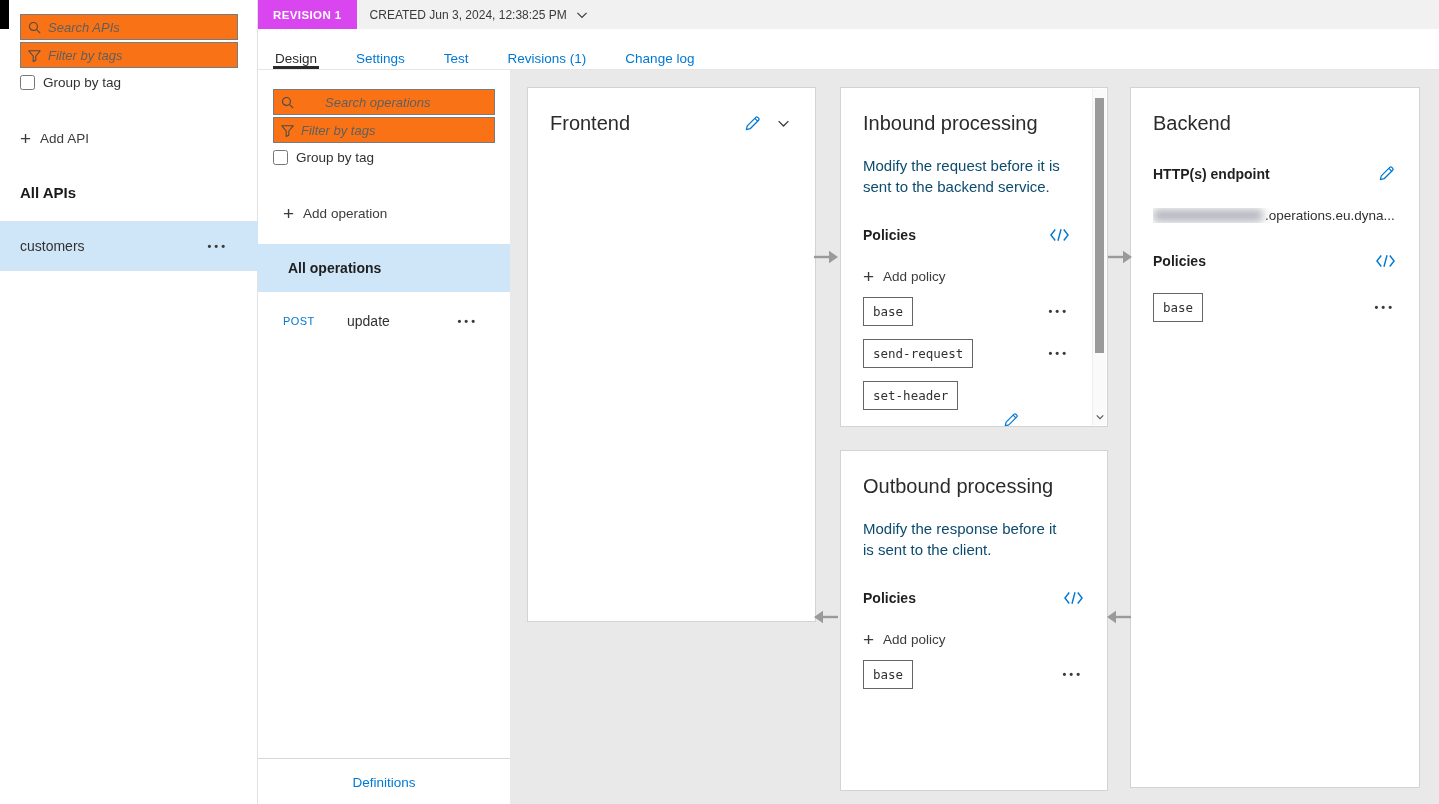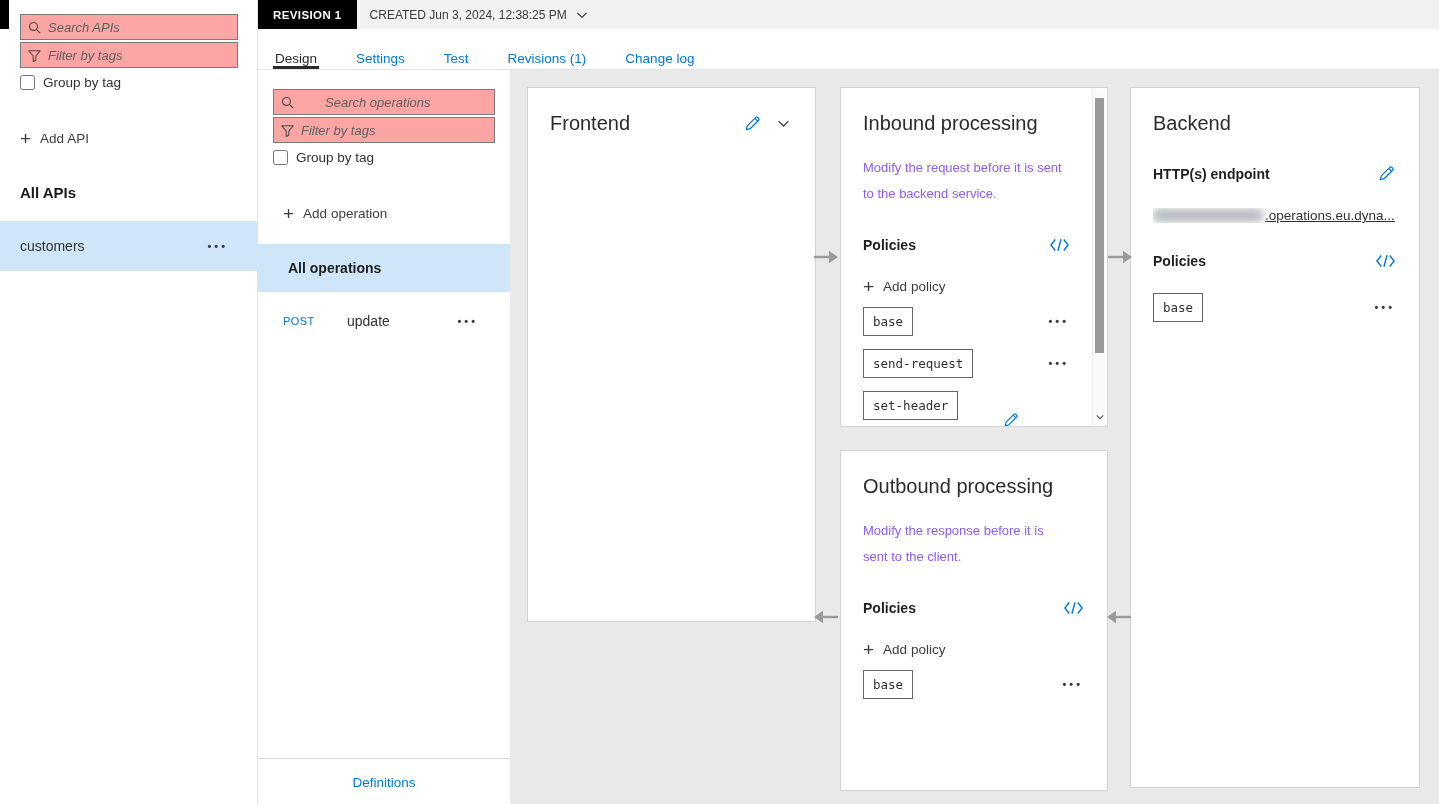--- a/index.html
+++ b/index.html
@@ -4,35 +4,35 @@
 <style>
   * { margin:0; padding:0; box-sizing:border-box; }
   html,body { width:1439px; height:804px; }
   body { font-family:"Liberation Sans","DejaVu Sans",sans-serif; color:#323130; background:#fff; }
   .screen { position:relative; width:1439px; height:804px; overflow:hidden; background:#fff; }
 
   .corner-mark { position:absolute; left:0; top:0; width:9px; height:29px; background:#000; z-index:30; }
 
   
   .api-sidebar { position:absolute; left:0; top:0; width:258px; height:804px; background:#fff; border-right:1px solid #e2e2e2; z-index:5; }
-  .inp { position:absolute; left:20px; width:218px; height:26px; border:1px solid #7a7a7a; background:#fca5a5; display:flex; align-items:center; padding:0 7px; gap:7px; }
+  .inp { position:absolute; left:20px; width:218px; height:26px; border:1px solid #7a7a7a; background:#f97316; display:flex; align-items:center; padding:0 7px; gap:7px; }
   .inp input { border:none; outline:none; flex:1; min-width:0; font-size:13px; font-family:inherit; color:#323130; background:transparent; }
   .inp input::placeholder { font-style:italic; color:#5f5f5f; }
   .chk { position:absolute; display:flex; align-items:center; gap:8px; font-size:13.5px; color:#323130; }
   .chk input { width:15px; height:15px; }
   .add-link { position:absolute; display:flex; align-items:center; gap:9px; font-size:13.5px; color:#3c3c3c; cursor:pointer; }
   .plus { font-size:19px; font-weight:400; color:#3c3c3c; line-height:14px; }
   .side-heading { position:absolute; left:20px; font-size:15px; font-weight:bold; color:#1a1a1a; }
   .api-item { position:absolute; left:0; width:258px; height:50px; display:flex; align-items:center; justify-content:space-between; padding:0 30px 0 20px; font-size:14px; cursor:pointer; }
   .api-item.selected { background:#cfe6f8; }
   .more { letter-spacing:3px; font-size:11px; font-weight:bold; color:#3b3b3b; cursor:pointer; line-height:1; }
 
   
   .revision-bar { position:absolute; left:258px; top:0; width:1181px; height:29px; background:#f1f1f1; display:flex; align-items:center; }
-  .revision-badge { height:29px; background:#000000; color:#fff; font-size:11.5px; font-weight:bold; letter-spacing:.4px; display:flex; align-items:center; padding:16px 15px; }
+  .revision-badge { height:29px; background:#d946ef; color:#fff; font-size:11.5px; font-weight:bold; letter-spacing:.4px; display:flex; align-items:center; padding:16px 15px; }
   .revision-created { margin-left:13px; font-size:12px; color:#3a3a3a; }
   .revision-chevron { margin-left:8px; display:flex; align-items:center; cursor:pointer; }
 
   
   .tab-bar { position:absolute; left:258px; top:29px; width:1181px; height:41px; background:#fff; border-bottom:1px solid #e6e6e6; display:flex; align-items:flex-end; padding-left:15px; gap:35px; }
   .tab { display:flex; align-items:center; font-size:13.5px; color:#0078d4; cursor:pointer; border-bottom:3px solid transparent; padding:0 2px; }
   .tab.active { color:#2b2b2b; border-bottom-color:#2b2b2b; }
 
   
   .ops-panel { position:absolute; left:258px; top:70px; width:252px; height:734px; background:#fff; }
@@ -50,29 +50,29 @@
   .panel { position:absolute; background:#fff; border:1px solid #d3d3d3; }
   .panel-frontend { left:17px; top:17px; width:289px; height:535px; }
   .panel-inbound  { left:330px; top:17px; width:268px; height:340px; overflow:hidden; }
   .panel-outbound { left:330px; top:380px; width:268px; height:341px; }
   .panel-backend  { left:620px; top:17px; width:290px; height:701px; }
   .panel-inner { padding:24px 24px 0 22px; }
   .panel-inbound .panel-inner { padding-right:38px; }
   .panel-head { display:flex; align-items:center; justify-content:space-between; }
   .panel-title { font-size:20px; font-weight:400; color:#2b2b2b; }
   .head-icons { display:flex; align-items:center; gap:15px; }
-  .panel-desc { margin-top:20px; font-size:13px; line-height:26px; color:#8b5cf6; max-width:205px; }
+  .panel-desc { margin-top:20px; font-size:15px; line-height:21px; color:#0c4a6e; max-width:205px; }
   .policies-row { margin-top:30px; display:flex; align-items:center; justify-content:space-between; }
   .policies-label { font-size:14px; font-weight:bold; color:#1f1f1f; }
   .bold-row-label { font-size:14px; font-weight:bold; color:#1f1f1f; }
   .add-policy { margin-top:26px; display:flex; align-items:center; gap:9px; font-size:13.5px; color:#3c3c3c; cursor:pointer; }
   .policy-row { margin-top:13px; display:flex; align-items:center; justify-content:space-between; }
   .policy-box { border:1px solid #666; background:#fff; padding:6px 9px; font-family:"DejaVu Sans Mono","Liberation Mono",monospace; font-size:12.5px; color:#323130; cursor:pointer; }
   .endpoint-row { margin-top:30px; display:flex; align-items:center; justify-content:space-between; }
-  .endpoint-value { margin-top:26px; font-size:13.5px; color:#323130; white-space:nowrap; overflow:hidden; display:flex; align-items:center;text-decoration:underline; }
+  .endpoint-value { margin-top:26px; font-size:13.5px; color:#323130; white-space:nowrap; overflow:hidden; display:flex; align-items:center; }
   .redacted { display:inline-block; width:110px; height:13px; background:#b4b8bf; filter:blur(4px); border-radius:2px; margin-right:2px; flex:none; }
   .arrow { position:absolute; }
 
   
   .scrollbar { position:absolute; top:1px; right:1px; bottom:1px; width:14px; background:#fafafa; border-left:1px solid #eee; cursor:pointer; }
   .scroll-thumb { position:absolute; top:9px; left:2px; width:9px; height:255px; background:#9a9a9a; }
   .scroll-down { position:absolute; bottom:3px; left:1px; width:12px; display:flex; justify-content:center; }
   .clip-pencil { position:absolute; left:162px; bottom:-6px; }
 </style>
 </head>

